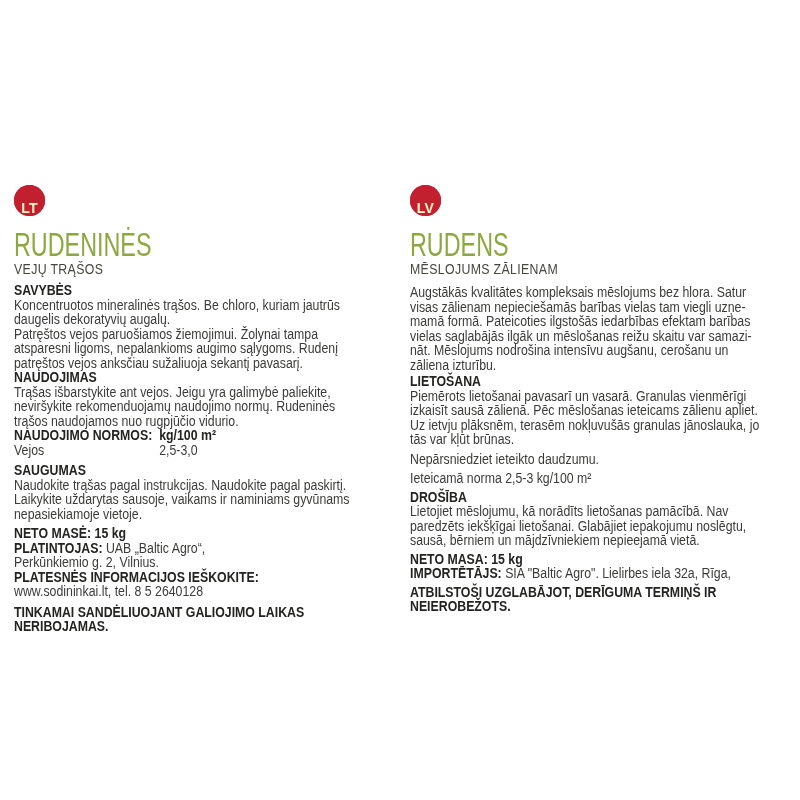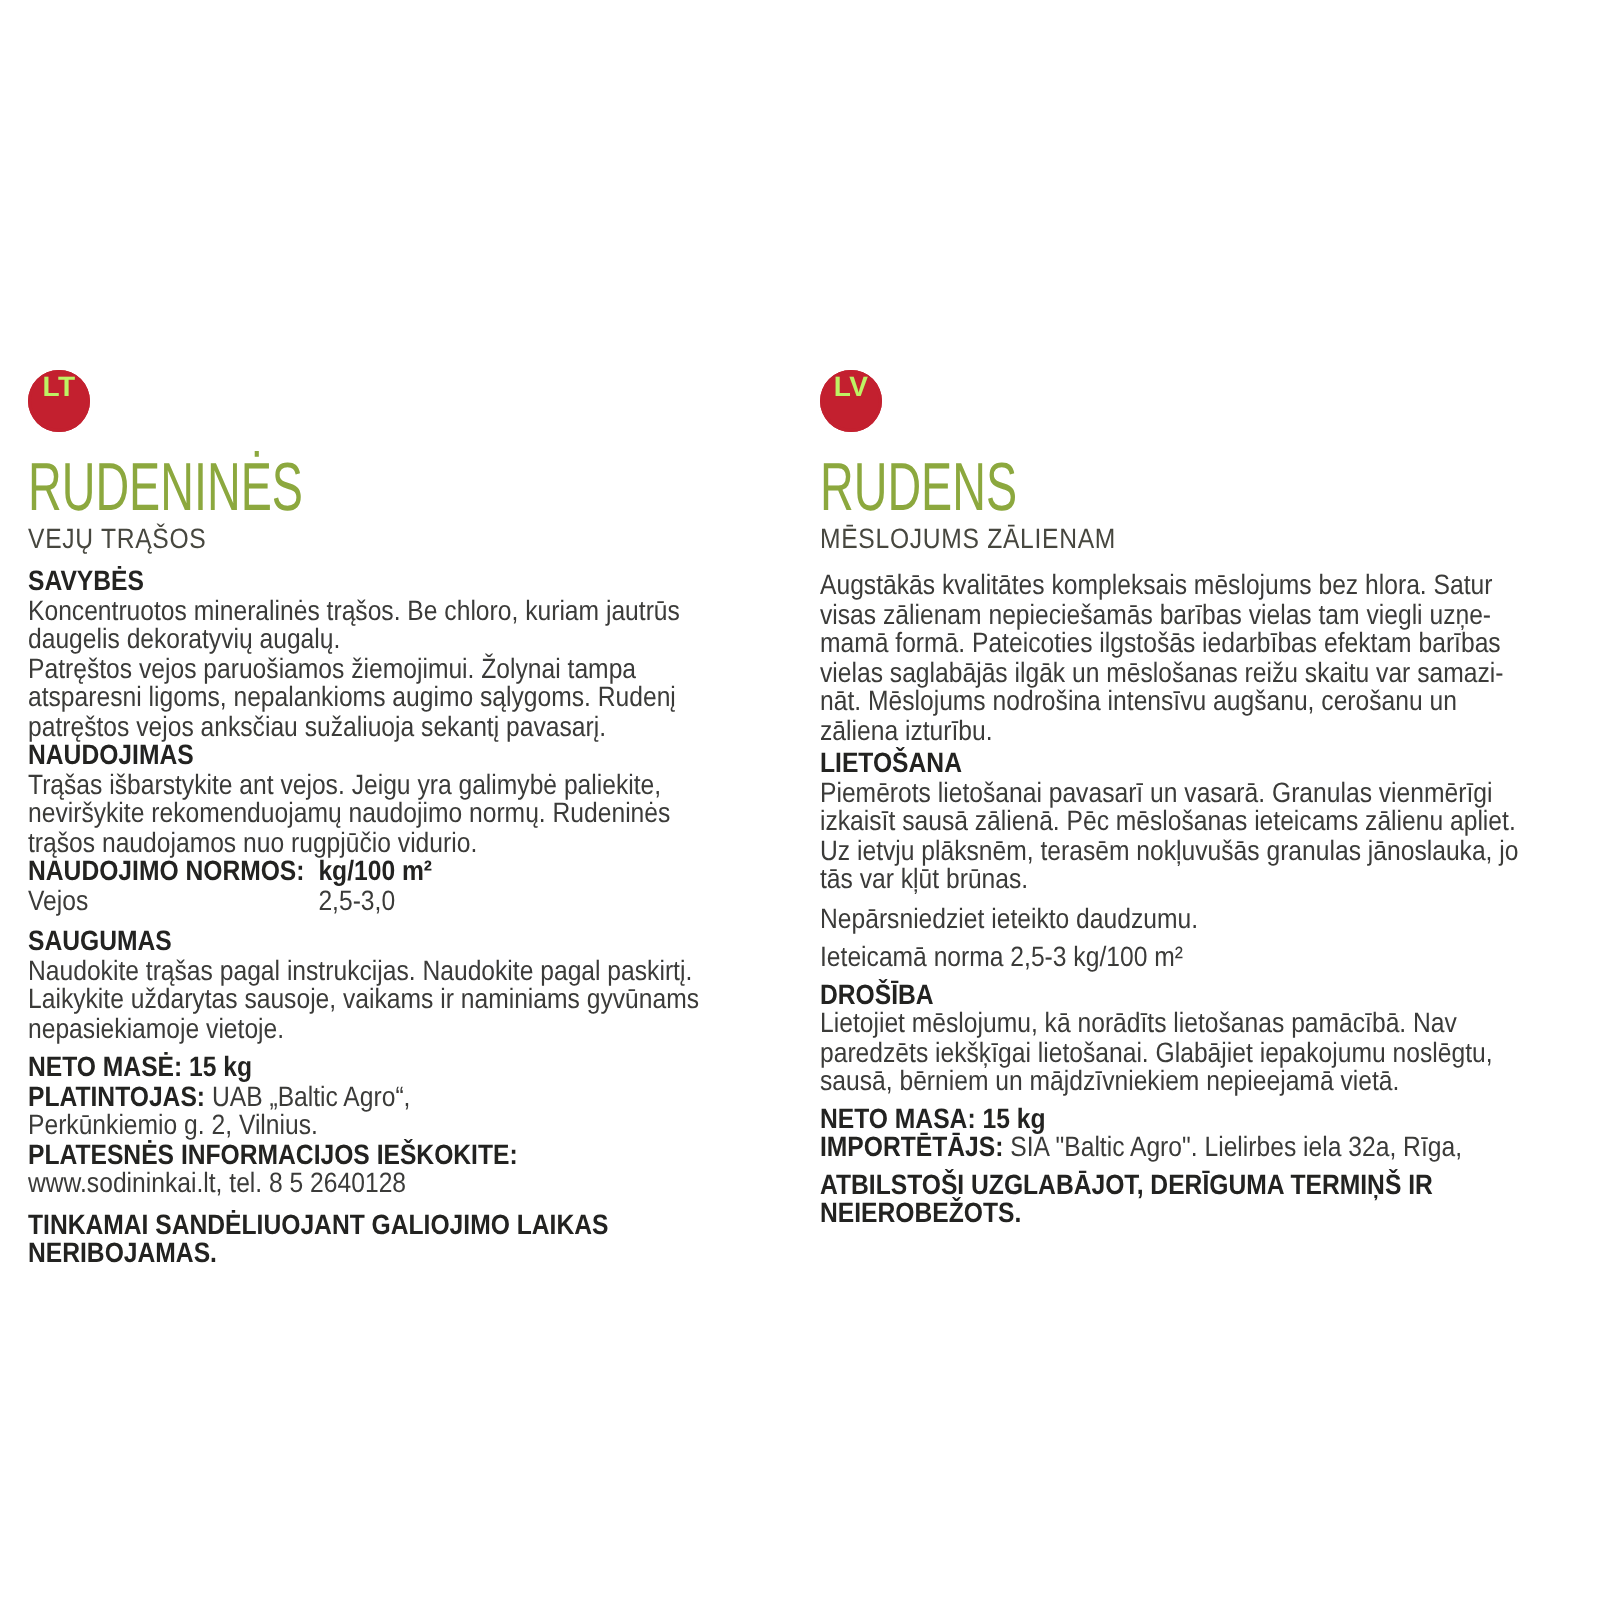--- a/index.html
+++ b/index.html
@@ -3,22 +3,22 @@
 <meta charset="utf-8">
 <style>
   html,body{margin:0;padding:0;background:#ffffff;}
   body{width:800px;height:800px;font-family:"Liberation Sans",sans-serif;-webkit-font-smoothing:antialiased;}
   .sheet{position:relative;width:800px;height:800px;background:#ffffff;overflow:hidden;}
 
   .col{position:absolute;top:185px;}
   .col-lt{left:14px;width:440px;}
   .col-lv{left:410px;width:440px;}
 
-  .badge{width:31px;height:31px;border-radius:50%;background:#c3202f;color:#bef264;
-         display:flex;align-items:flex-start;justify-content:center;
+  .badge{width:31px;height:31px;border-radius:50%;background:#c3202f;color:#fef9c3;
+         display:flex;align-items:flex-end;justify-content:center;
          font-weight:700;font-size:14px;letter-spacing:.2px;box-shadow:inset 0 0 0 1.5px #c3202f;}
 
   .scalewrap{transform:scaleX(0.88);transform-origin:0 0;width:432px;}
 
   .title{margin:13px 0 0 0;font-size:34px;line-height:30px;font-weight:400;color:#8ca83e;
          transform:scaleX(0.78);transform-origin:0 0;white-space:nowrap;letter-spacing:0;}
   .subtitle{margin-top:3px;font-size:14px;line-height:14px;color:#47473f;letter-spacing:.4px;}
 
   .sec{margin:0;font-size:14px;line-height:14.5px;font-weight:700;color:#232321;}
   .txt{margin:0;font-size:14px;line-height:14.5px;color:#3b3b39;white-space:pre-line;}

